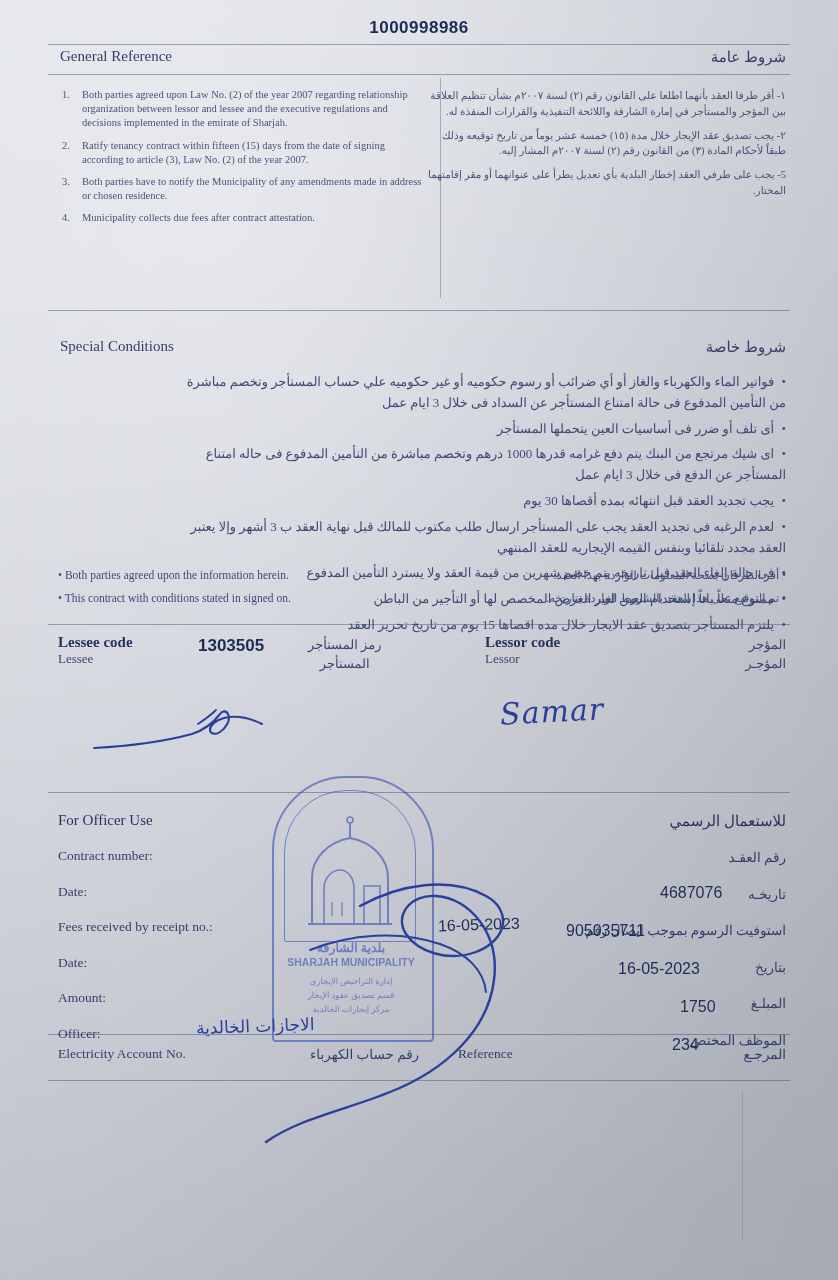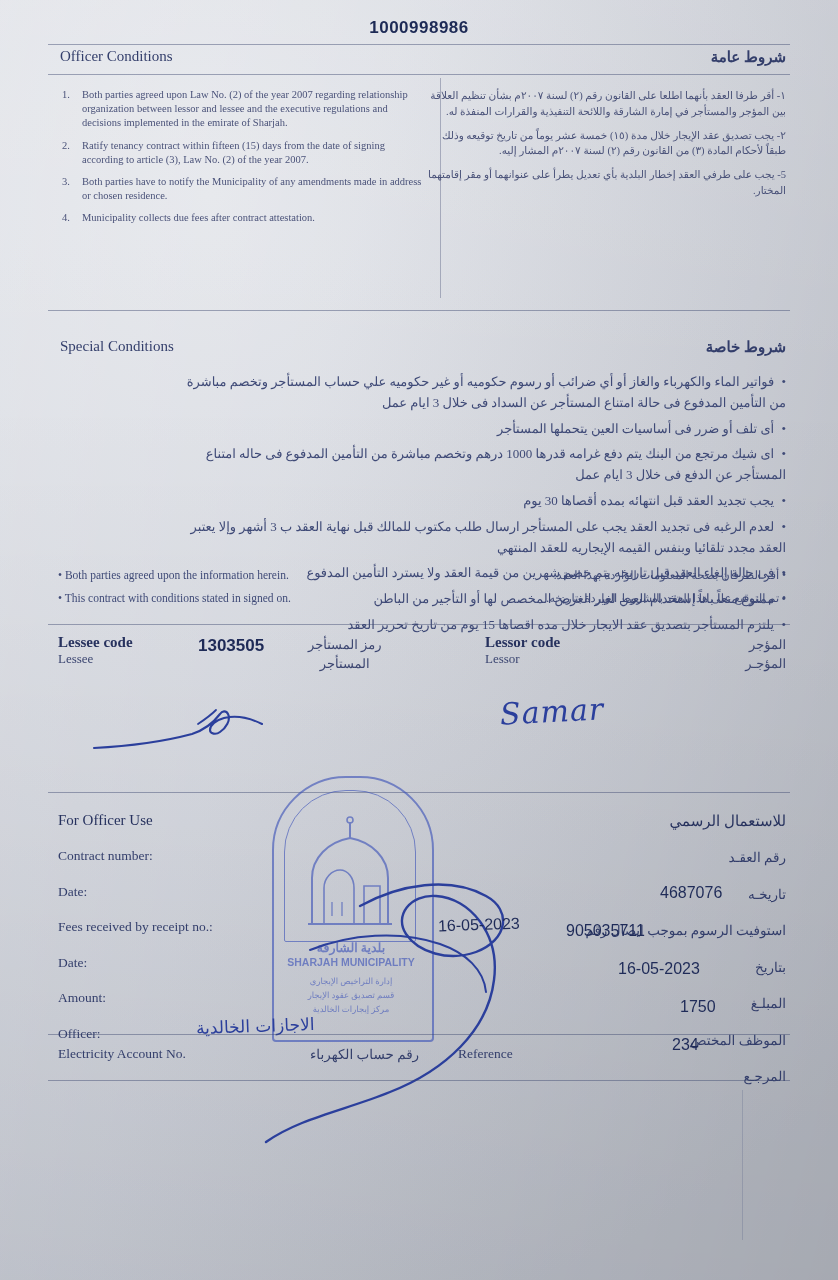--- a/index.html
+++ b/index.html
@@ -32,21 +32,21 @@
   .hr{
     position:absolute;left:48px;width:742px;height:1px;
     background:rgba(60,70,110,0.45);
   }
 
   .sec-title-en{
     position:absolute;font-size:15px;font-weight:normal;color:#333e6b;
     font-family:"Liberation Serif", serif;
   }
   .sec-title-ar{
-    position:absolute;font-size:15px;color:#333e6b;direction:rtl;font-weight:bold;
+    position:absolute;font-size:15px;color:#333e6b;direction:rtl;
   }
 
   .gc-list{
     position:absolute;left:62px;top:88px;width:360px;
     font-size:10.5px;line-height:1.35;color:#4a5279;
   }
   .gc-item{display:flex;margin-bottom:8px;}
   .gc-num{width:20px;flex:0 0 20px;}
   .gc-txt{flex:1;}
 
@@ -167,37 +167,37 @@
   .pen-arabic{
     position:absolute;left:196px;top:1016px;
     font-size:17px;color:#2b3f9c;direction:rtl;
     font-family:"DejaVu Sans", sans-serif;
     transform:rotate(-2deg);
   }
 
   .bottom-row{position:absolute;left:58px;top:1046px;font-size:13.5px;color:#333e6b;}
   .bottom-row-ar{position:absolute;left:310px;top:1046px;font-size:13.5px;color:#333e6b;direction:rtl;}
   .bottom-ref{position:absolute;left:458px;top:1046px;font-size:13.5px;color:#333e6b;}
-  .bottom-ref-ar{position:absolute;right:52px;top:1068px;font-size:13.5px;color:#333e6b;direction:rtl;}
+  .bottom-ref-ar{position:absolute;right:52px;top:1046px;font-size:13.5px;color:#333e6b;direction:rtl;}
 
   .faint-vline{
     position:absolute;left:742px;top:1090px;width:1px;height:150px;
     background:rgba(80,90,130,0.25);
   }
 </style>
 </head>
 <body>
 
 <div class="sheet">
   <div class="shade"></div>
 
   <div class="doc-number">1000998986</div>
 
   <div class="hr" style="top:44px;"></div>
-  <div class="sec-title-en" style="left:60px;top:48px;">Officer Conditions</div>
+  <div class="sec-title-en" style="left:60px;top:48px;">General Reference</div>
   <div class="sec-title-ar" style="right:52px;top:48px;">شروط عامة</div>
   <div class="hr" style="top:74px;"></div>
 
   <div class="vdiv" style="left:440px;top:78px;height:220px;"></div>
 
   <div class="gc-list">
     <div class="gc-item">
       <div class="gc-num">1.</div>
       <div class="gc-txt">Both parties agreed upon Law No. (2) of the year 2007 regarding relationship organization between lessor and lessee and the executive regulations and decisions implemented in the emirate of Sharjah.</div>
     </div>

